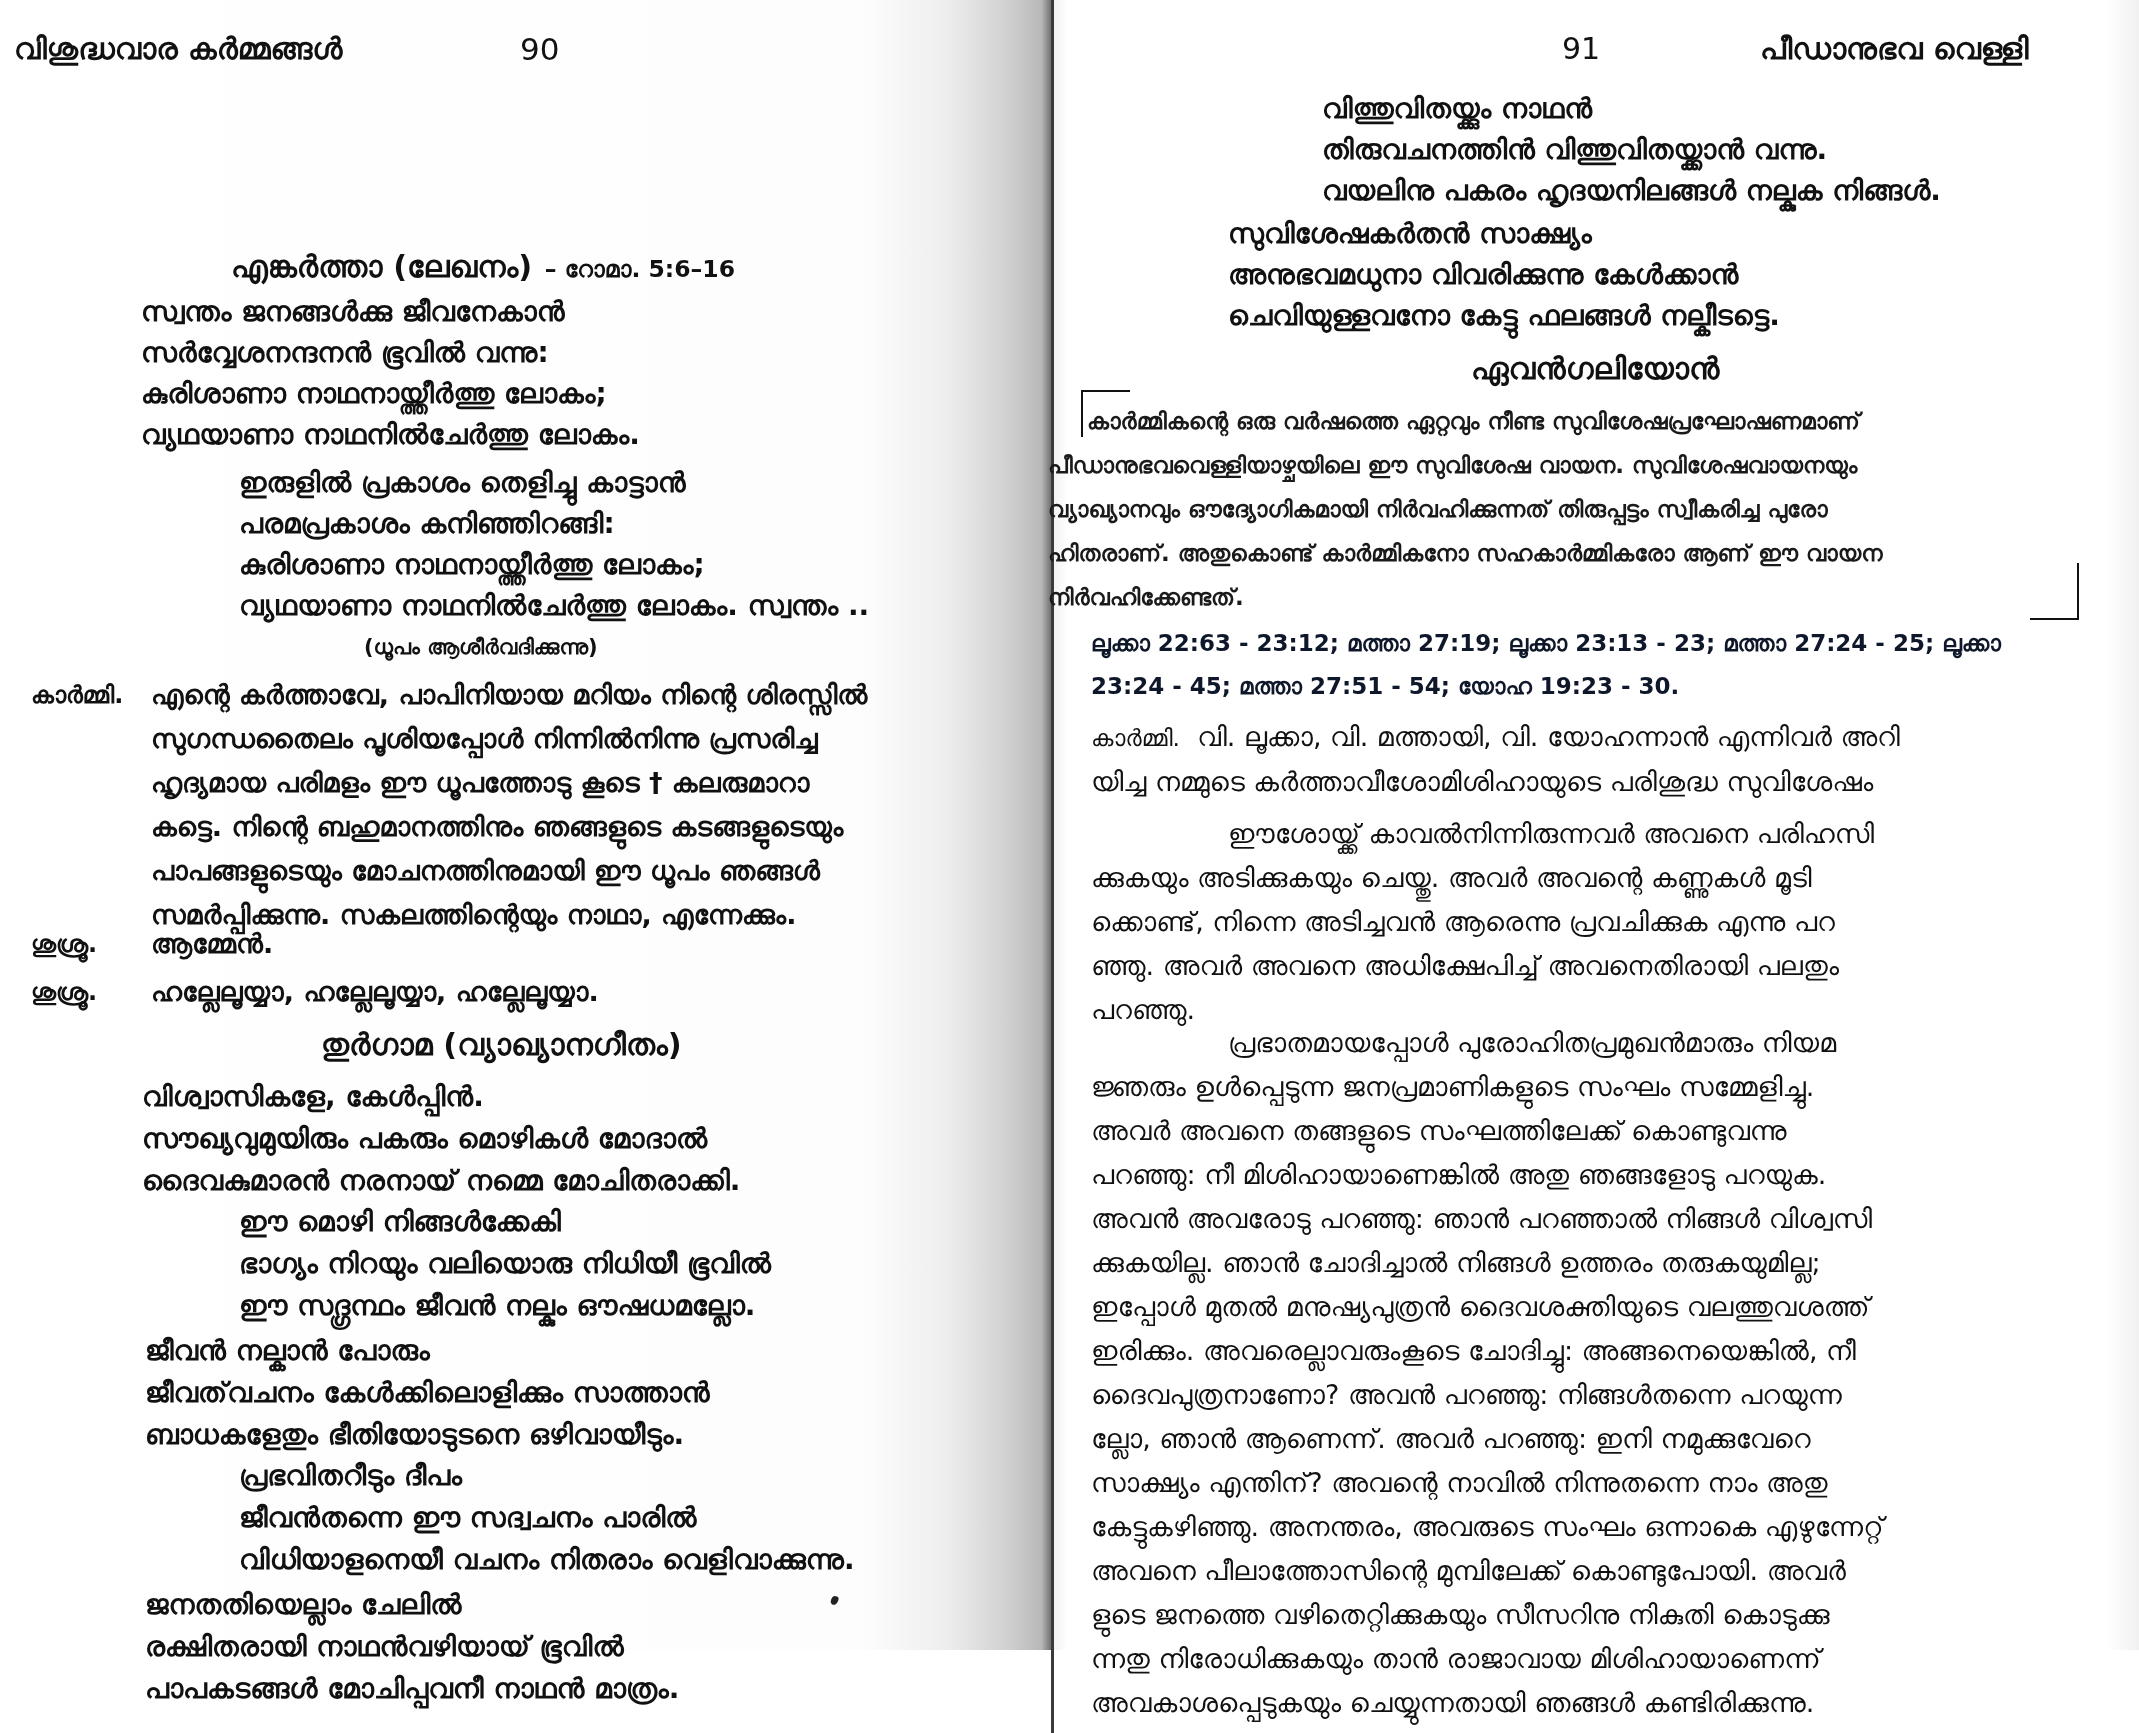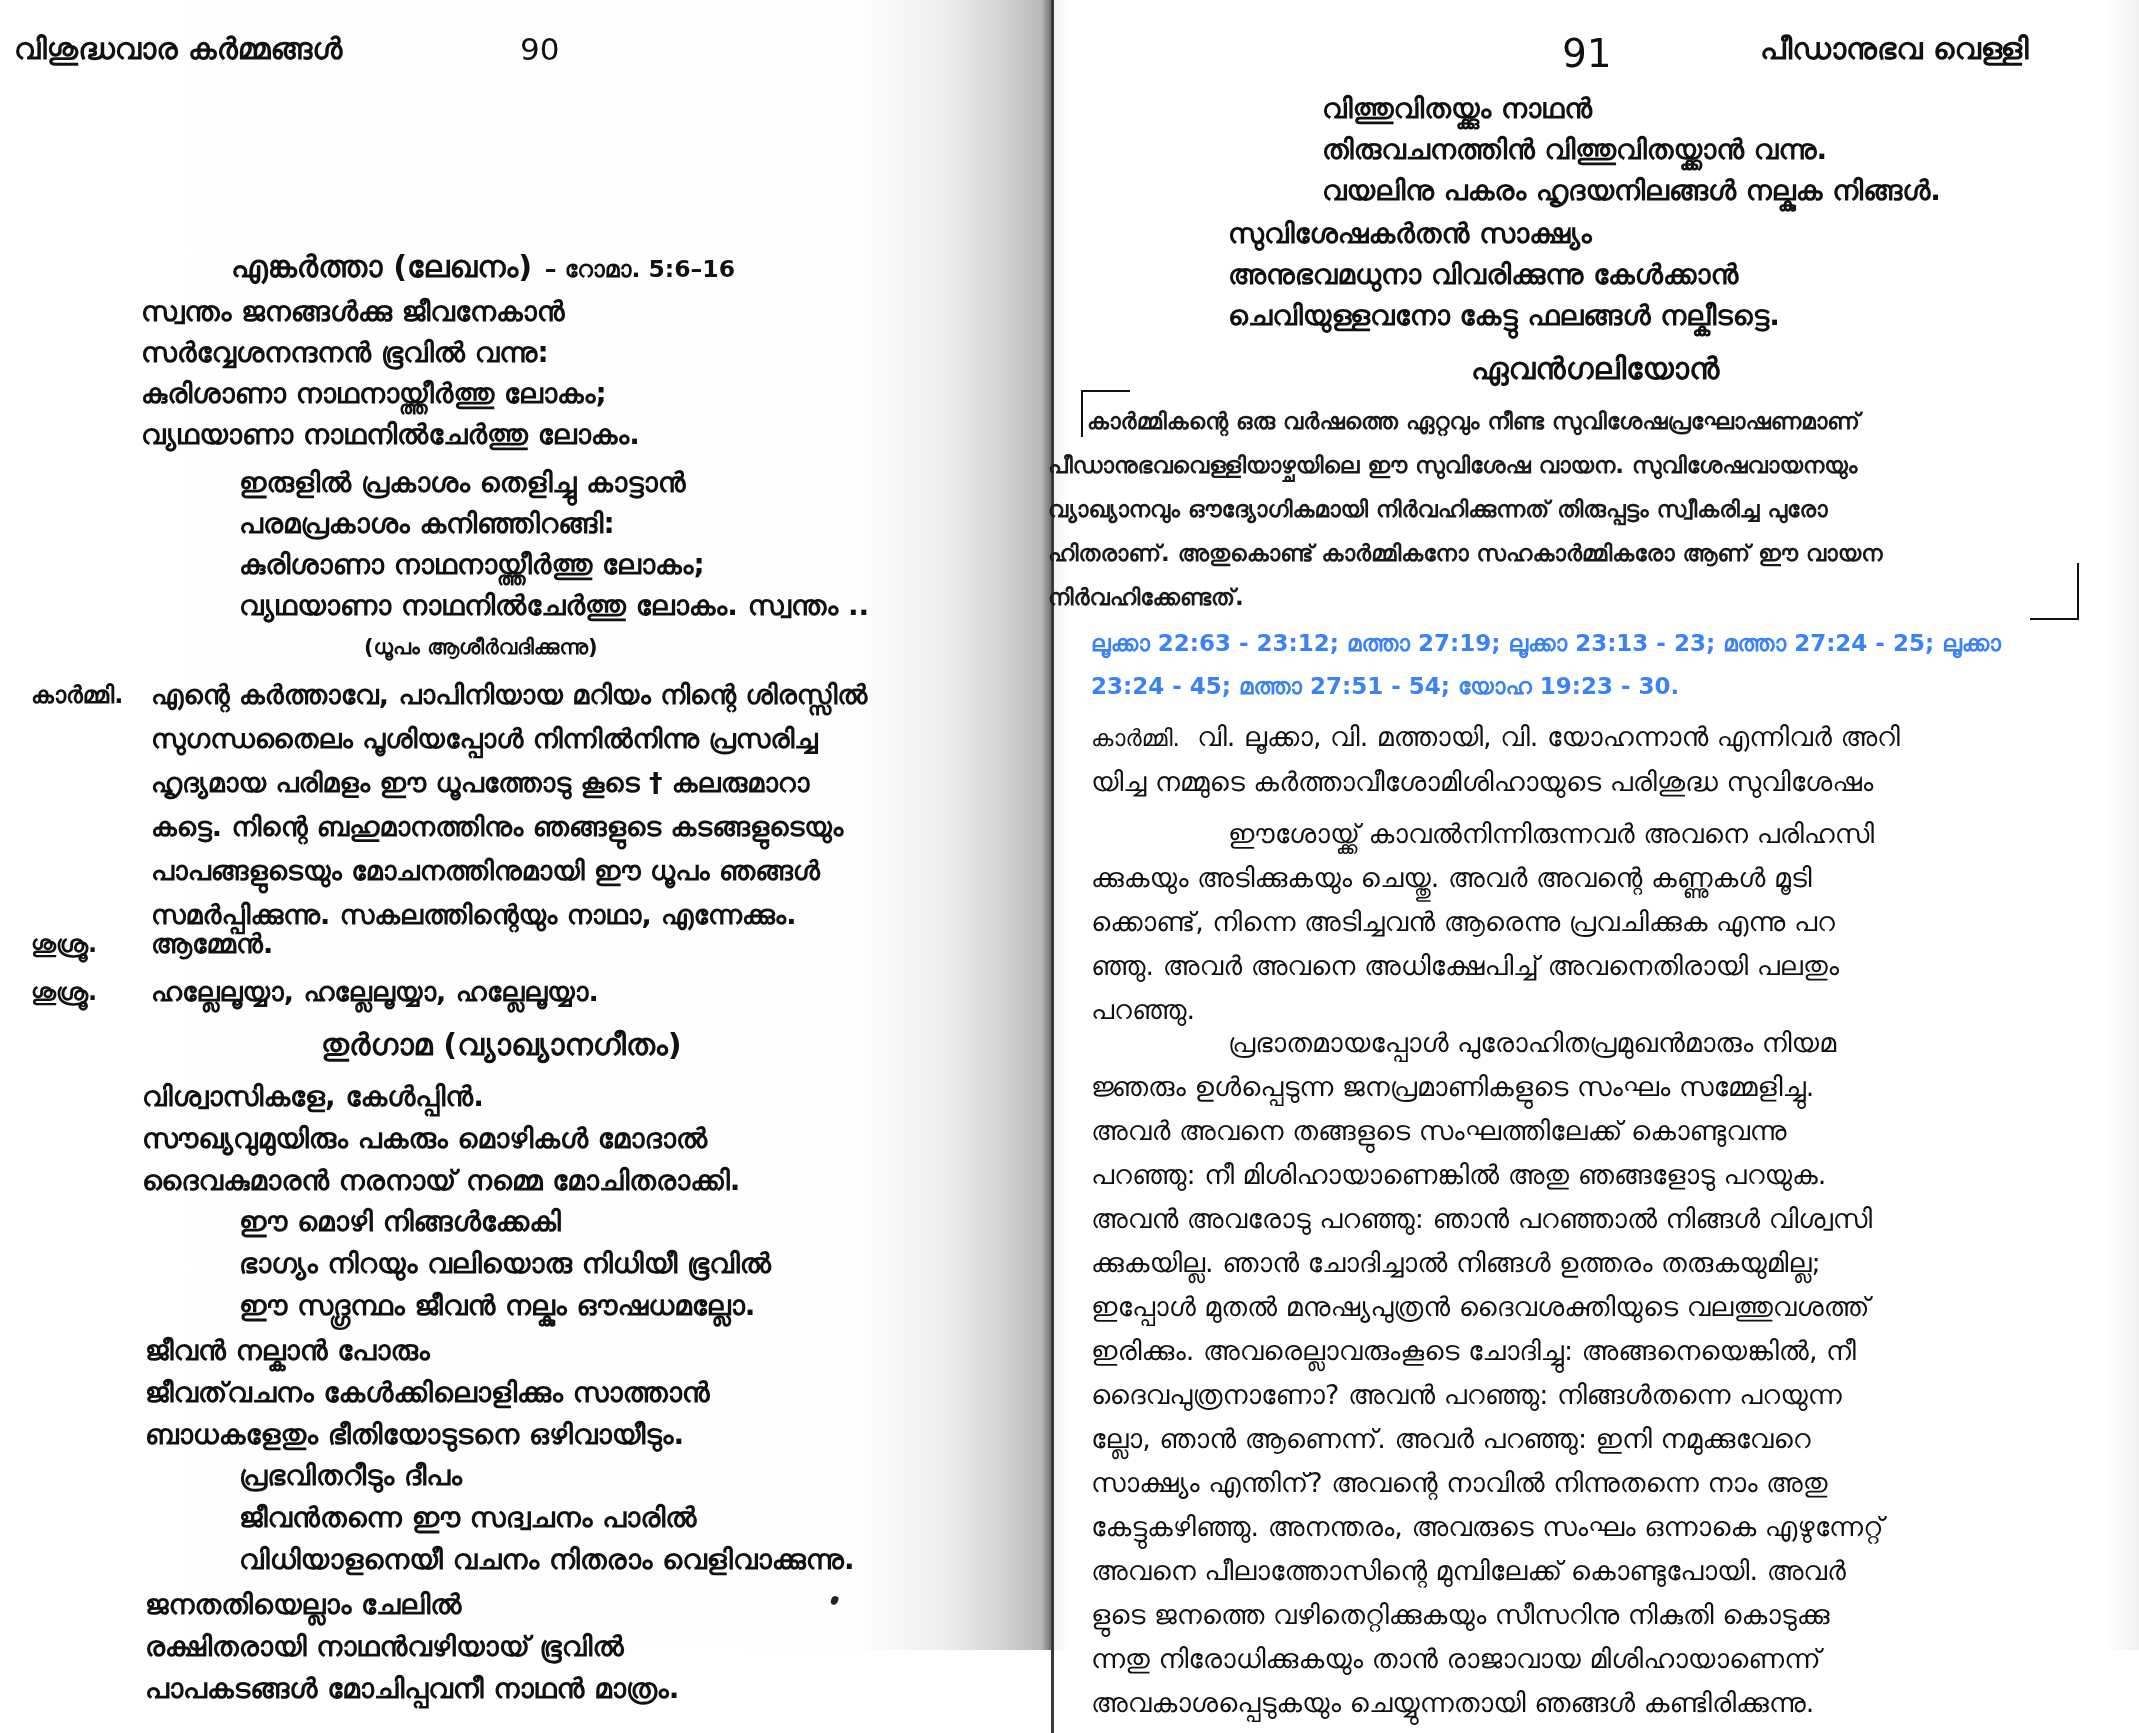--- a/index.html
+++ b/index.html
@@ -18,38 +18,38 @@
   }
   .page-right {
     width: 1088px;
     background: linear-gradient(to right, #f2f2f2 0%, #ffffff 1.5%, #ffffff 97%, #f0f0f0 100%);
   }
   .spine { position: absolute; left: 1051px; top: 0; width: 3.1px; height: 1733px; background: #3a3a3a; }
 
   .running-head { position: absolute; top: 31px; font-size: 30px; font-weight: bold; }
   .rh-left-title { left: 14px; }
   .rh-left-num { left: 520px; font-weight: normal; font-size: 31px; }
-  .rh-right-num { left: 1562px; font-weight: normal; font-size: 39px; }
+  .rh-right-num { left: 1562px; font-weight: normal; font-size: 30px; }
   .rh-right-title { left: 1760px; }
 
   .block { position: absolute; font-size: 28px; font-weight: bold; line-height: 42px; white-space: nowrap; }
   .lines div { white-space: nowrap; }
   .heading { position: absolute; font-size: 30.5px; font-weight: 900; white-space: nowrap; }
   .heading .ref { font-size: 23.5px; margin-left: 12.5px; }
   .rubric { position: absolute; font-size: 21px; font-weight: bold; white-space: nowrap; }
 
   .dialog { position: absolute; font-size: 27px; font-weight: bold; line-height: 44px; }
   .dialog .role { position: absolute; left: 0; top: 0; font-size: 24px; }
   .dialog .text { margin-left: 120px; text-align: justify; }
   .dialog .text div { white-space: nowrap; }
   .note { position: absolute; font-size: 23px; font-weight: bold; line-height: 44px; color: #1a1a1a; }
   .note div { white-space: nowrap; }
   .bracket-tl { position: absolute; left: 1081px; top: 390px; width: 47px; height: 45px; border-left: 2.3px solid #111; border-top: 2.3px solid #111; }
   .bracket-br { position: absolute; left: 2030px; top: 563px; width: 47px; height: 55px; border-right: 2.3px solid #111; border-bottom: 2.3px solid #111; }
-  .refs { position: absolute; font-size: 23px; font-weight: bold; line-height: 43px; color: #3b82f6; }
+  .refs { position: absolute; font-size: 23px; font-weight: bold; line-height: 43px; color: #0f172a; }
   .refs div { white-space: nowrap; }
   .gospel { position: absolute; font-size: 27px; font-weight: normal; line-height: 44px; margin-top: 12px; }
   .gospel div { white-space: nowrap; }
   .ink-spot { position: absolute; left: 831px; top: 1596px; width: 7px; height: 9.4px; background: #222; border-radius: 50% 40% 60% 50%; transform: rotate(20deg); }
 </style>
 </head>
 <body>
 
 <div class="spread">
 

